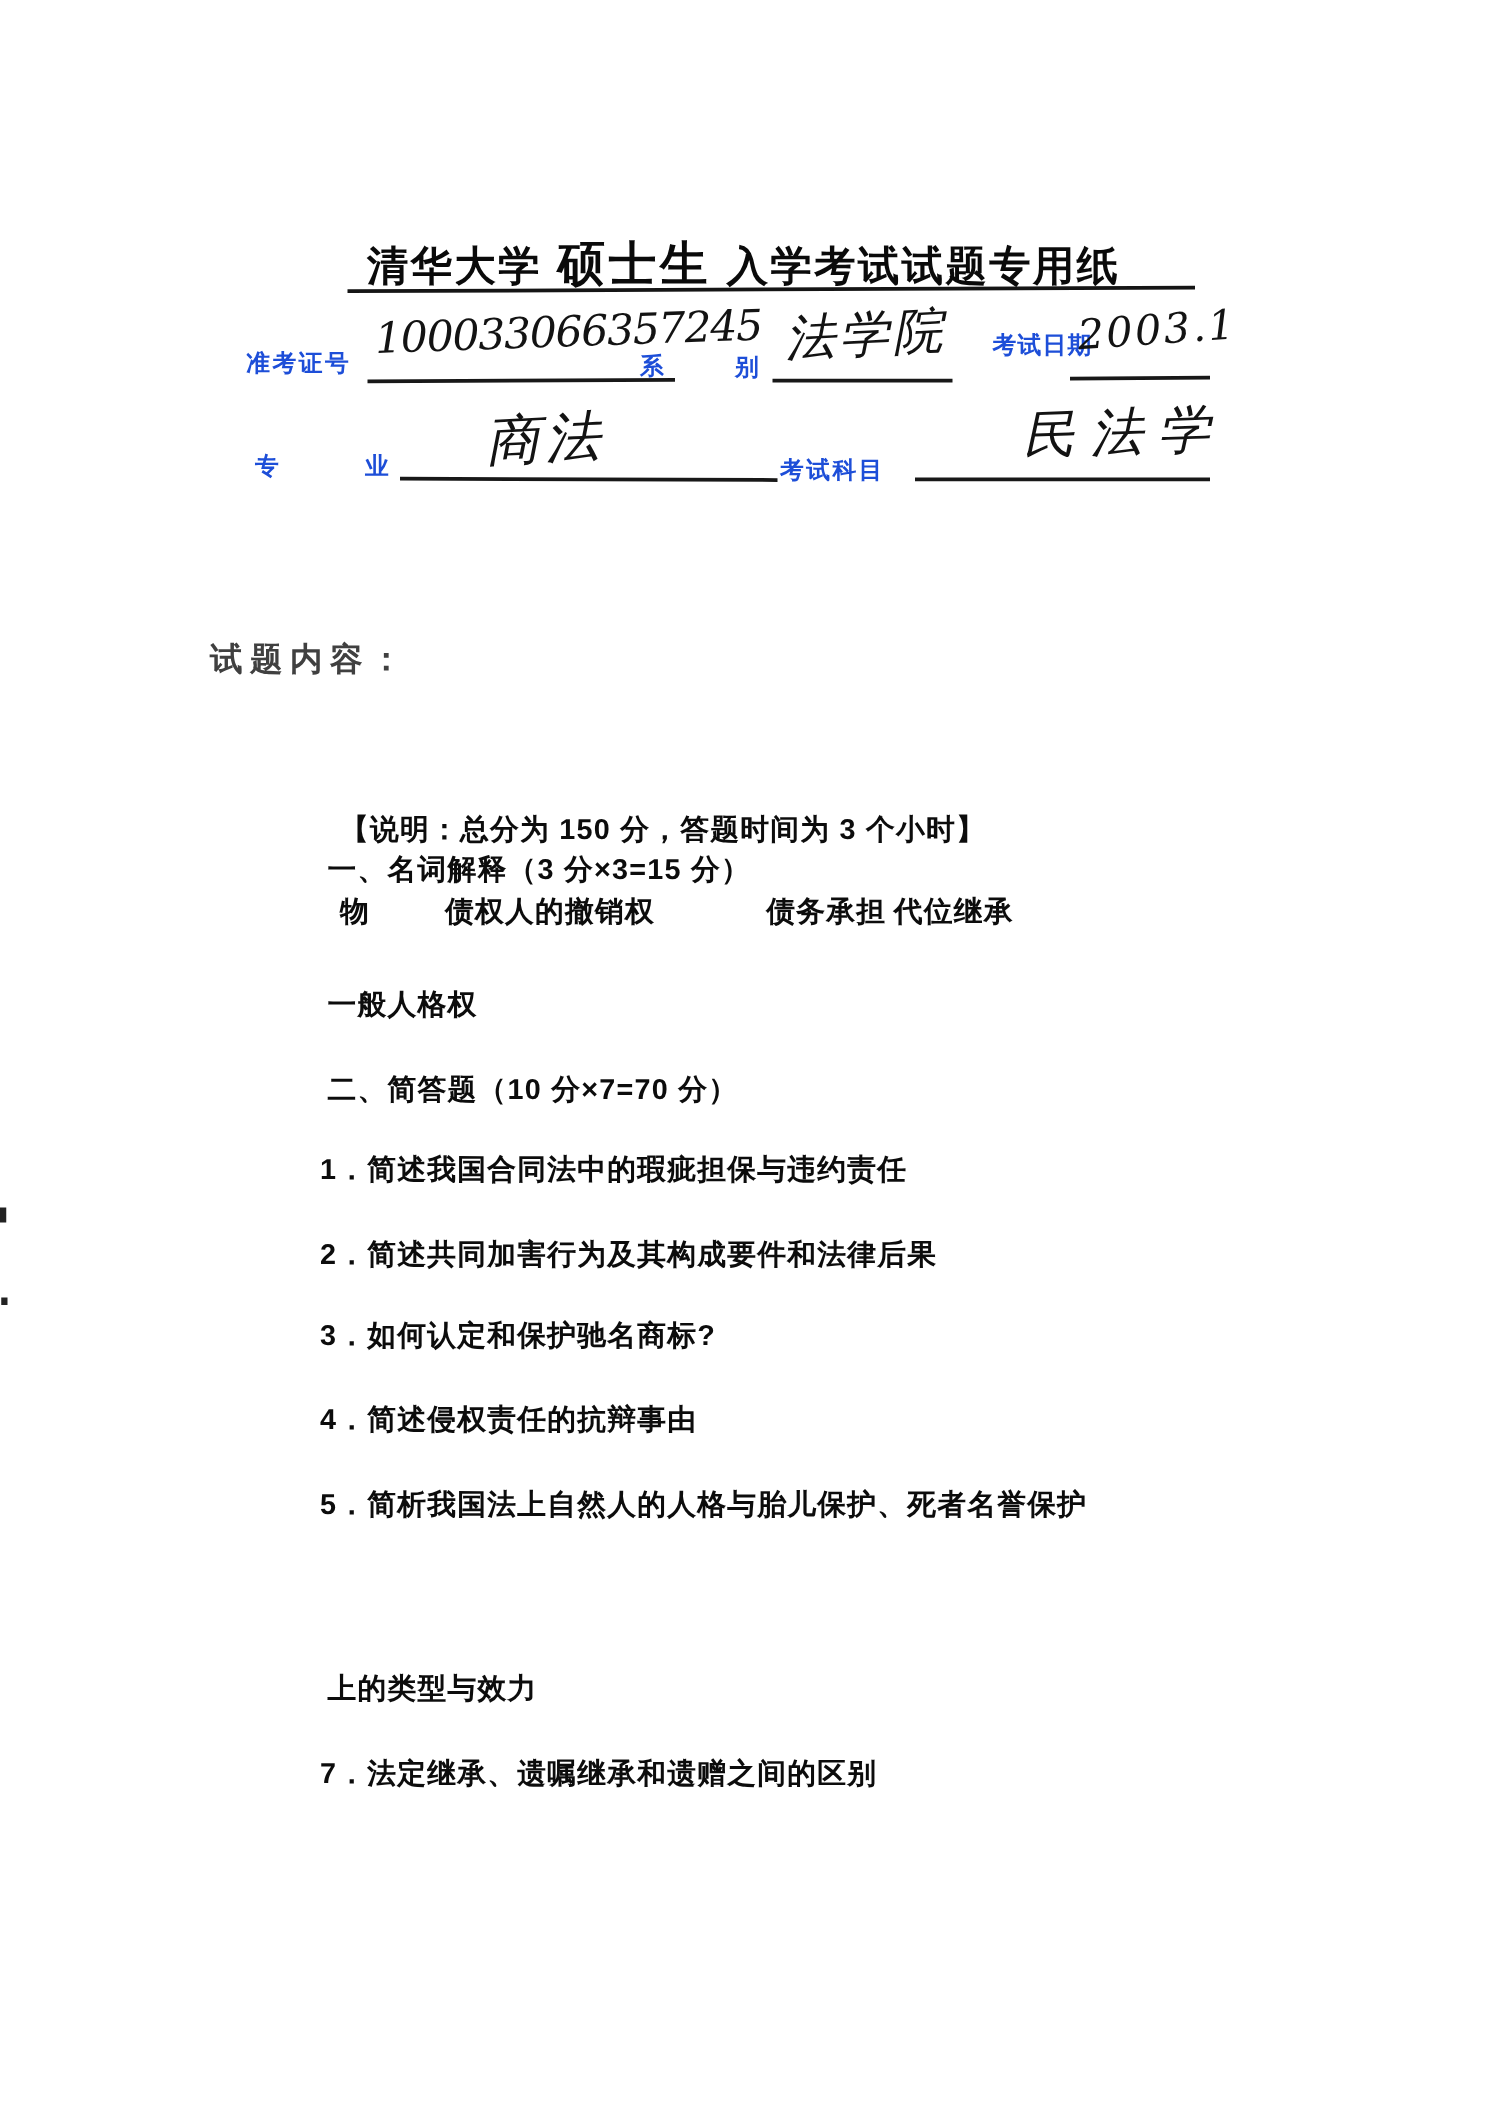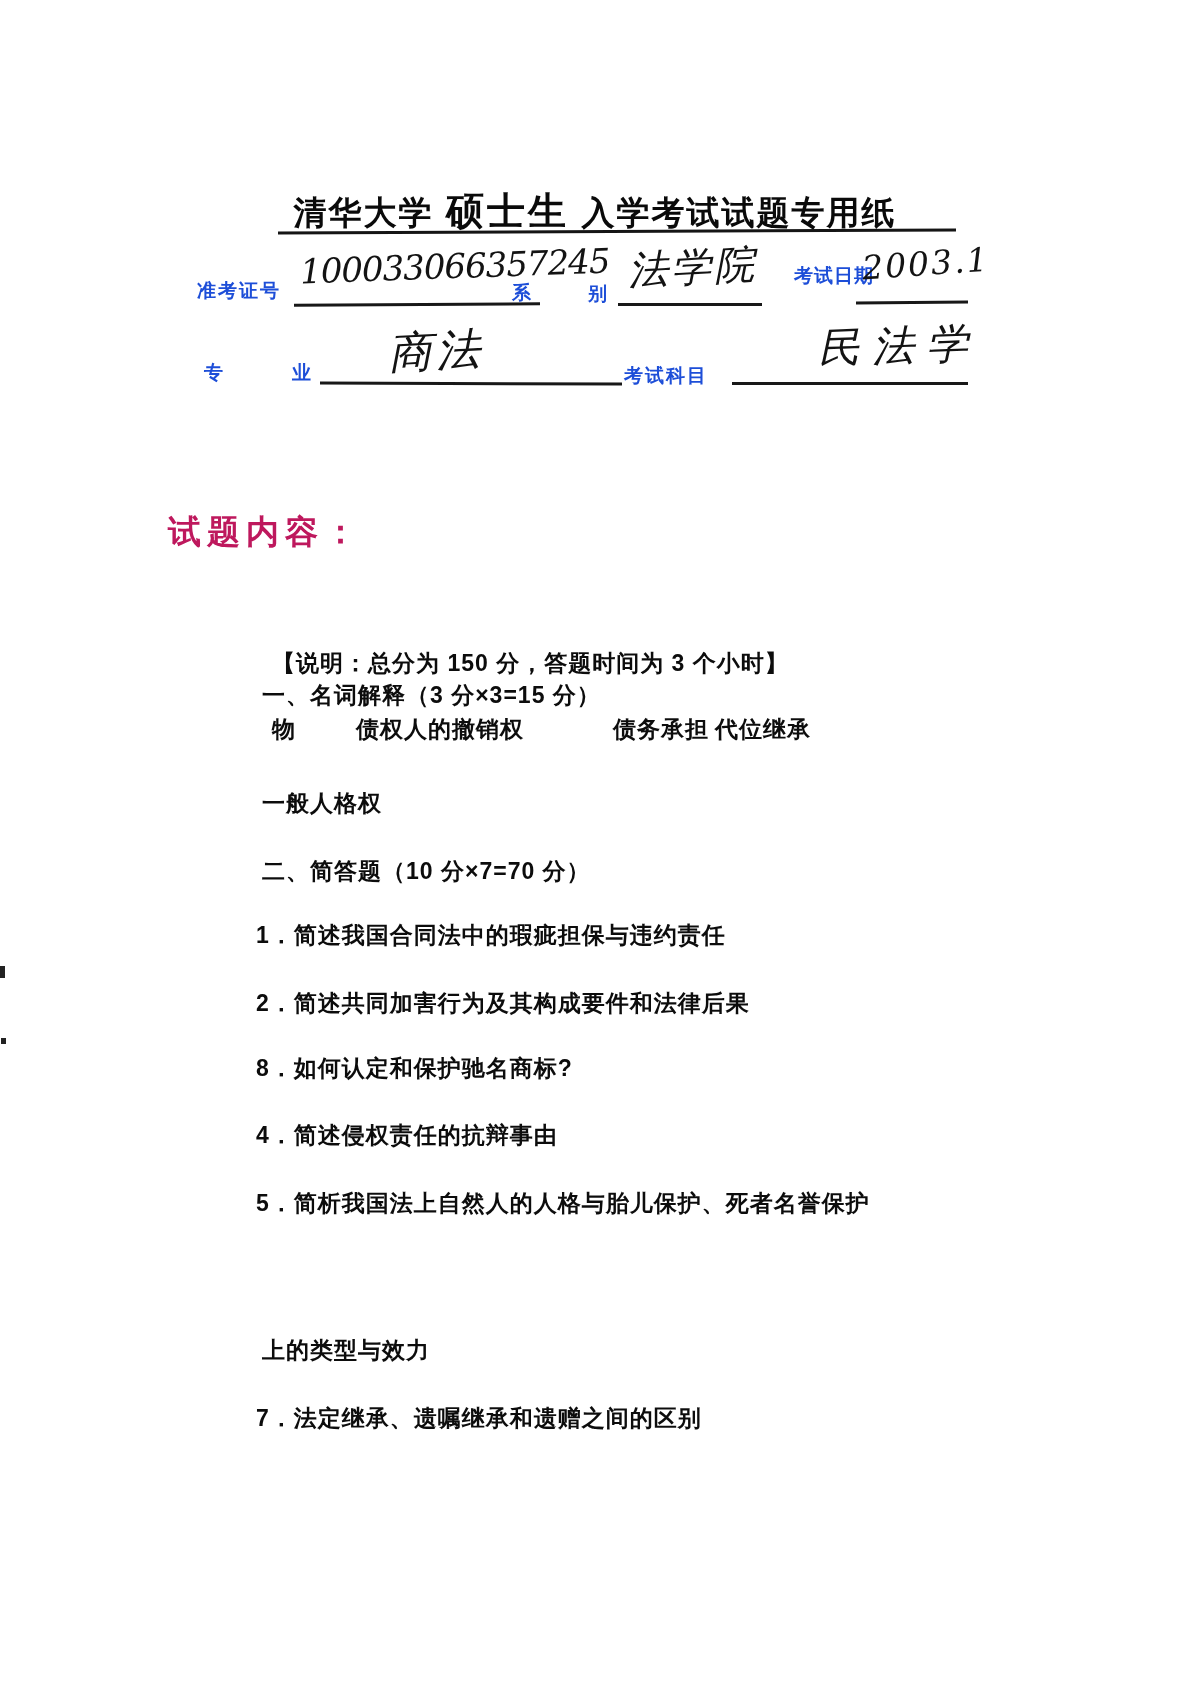--- a/index.html
+++ b/index.html
@@ -47,24 +47,24 @@
   .hw {
     font-family: "DejaVu Serif", serif;
     font-style: italic;
     font-weight: 500;
     color: #131313;
     white-space: nowrap;
   }
 
   
   .content-label {
-    font-size: 33px;
+    font-size: 26px;
     font-weight: 700;
     letter-spacing: 6px;
-    color: #be185d;
+    color: #404040;
   }
   .cline {
     font-size: 23px;
     font-weight: 700;
     letter-spacing: 1px;
     color: #0c0c0c;
     white-space: nowrap;
   }
 
   .artifact { background: #222; }
@@ -109,21 +109,21 @@
   <div class="abs cline" style="left:356px; top:714px;">债权人的撤销权</div>
   <div class="abs cline" style="left:574px; top:714px;margin-left:39px;">债务承担</div>
   <div class="abs cline" style="left:715px; top:714px;">代位继承</div>
 
   <div class="abs cline" style="left:262px; top:788px;">一般人格权</div>
 
   <div class="abs cline" style="left:262px; top:856px;">二、简答题（10 分×7=70 分）</div>
 
   <div class="abs cline" style="left:256px; top:920px;">1．简述我国合同法中的瑕疵担保与违约责任</div>
   <div class="abs cline" style="left:256px; top:988px;">2．简述共同加害行为及其构成要件和法律后果</div>
-  <div class="abs cline" style="left:256px; top:1053px;">8．如何认定和保护驰名商标?</div>
+  <div class="abs cline" style="left:256px; top:1053px;">3．如何认定和保护驰名商标?</div>
   <div class="abs cline" style="left:256px; top:1120px;">4．简述侵权责任的抗辩事由</div>
   <div class="abs cline" style="left:256px; top:1188px;">5．简析我国法上自然人的人格与胎儿保护、死者名誉保护</div>
   <div class="abs cline" style="left:262px; top:1335px;">上的类型与效力</div>
   <div class="abs cline" style="left:256px; top:1403px;">7．法定继承、遗嘱继承和遗赠之间的区别</div>
 
   <div class="abs artifact" style="left:0; top:966px; width:5px; height:12px;"></div>
   <div class="abs artifact" style="left:1px; top:1038px; width:5px; height:6px;"></div>
 
 </div>
 

